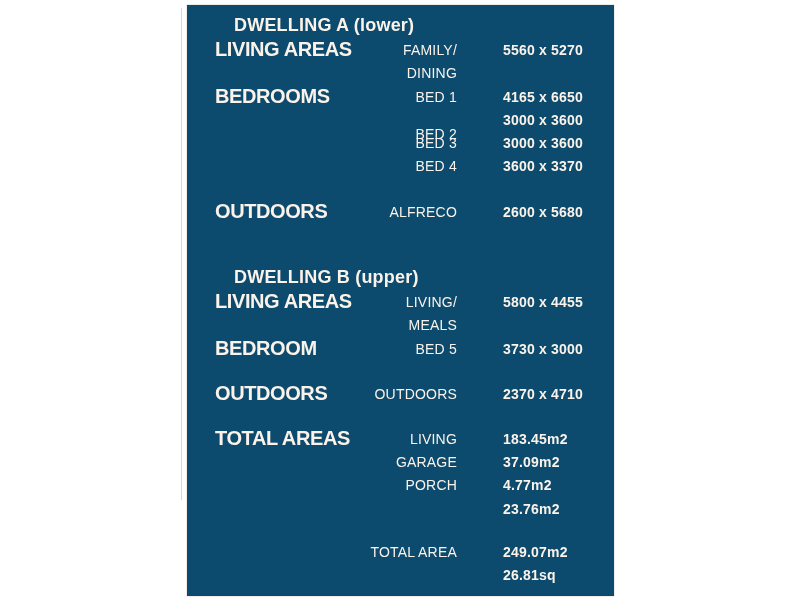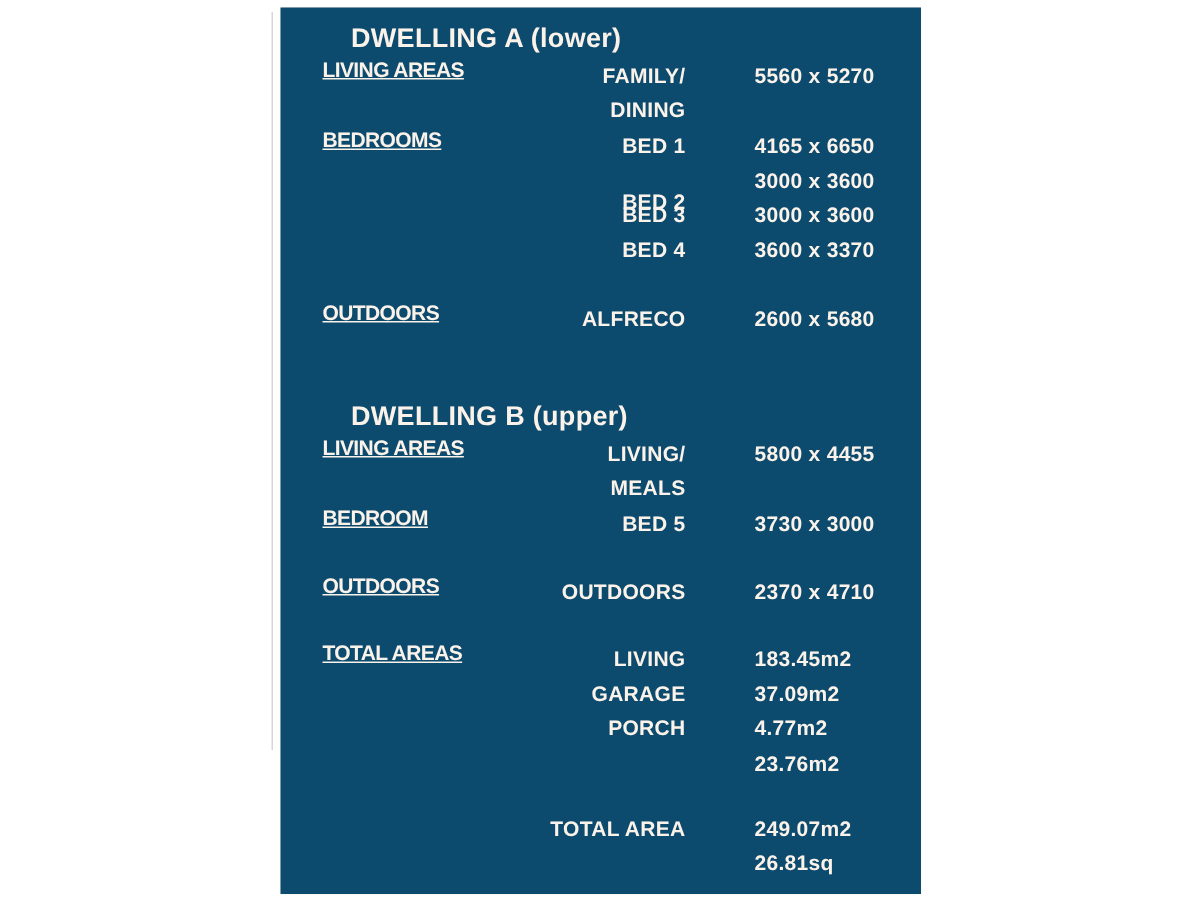--- a/index.html
+++ b/index.html
@@ -3,22 +3,22 @@
 <meta charset="utf-8">
 <style>
   html, body { margin:0; padding:0; background:#ffffff; }
   body { width:800px; height:600px; position:relative; overflow:hidden;
          font-family:"Liberation Sans", "DejaVu Sans", sans-serif; }
   .edge-line { position:absolute; left:181px; top:8px; width:1px; height:492px; background:#d6d6d6; }
   .panel { position:absolute; left:187px; top:5px; width:427px; height:591px;
            background:#0c4a6e; color:#FBF3EA; box-shadow:0 0 1px rgba(120,60,20,0.6); }
   .abs { position:absolute; white-space:nowrap; font-weight:bold; }
   .title { font-size:18px; left:47px; letter-spacing:0.2px; }
-  .lbl { font-size:14px; left:28px; letter-spacing:-0.4px;text-decoration:underline; }
-  .mid { font-size:14px; right:157px; text-align:right; font-weight:bold; letter-spacing:0.2px; }
+  .lbl { font-size:20px; left:28px; letter-spacing:-0.4px; }
+  .mid { font-size:14px; right:157px; text-align:right; font-weight:normal; letter-spacing:0.2px; }
   .val { font-size:14px; left:316px; font-weight:bold; letter-spacing:0.2px; }
 </style>
 </head>
 <body>
 
 <div class="edge-line"></div>
 
 <div class="panel">
 
   <div class="abs title" style="top:10px;">DWELLING  A  (lower)</div>

